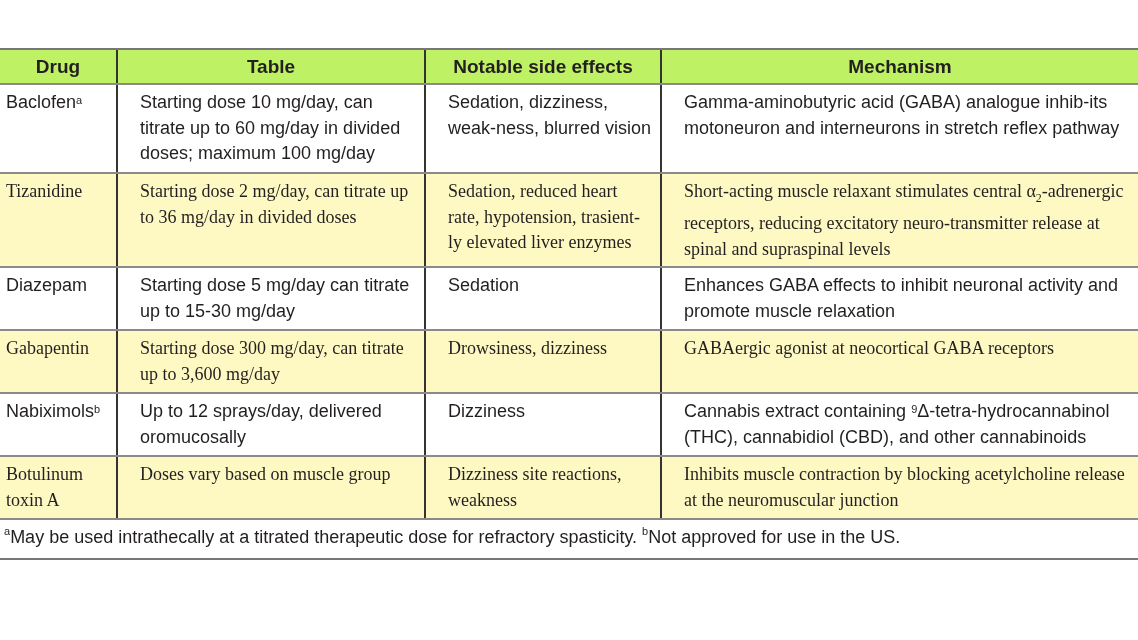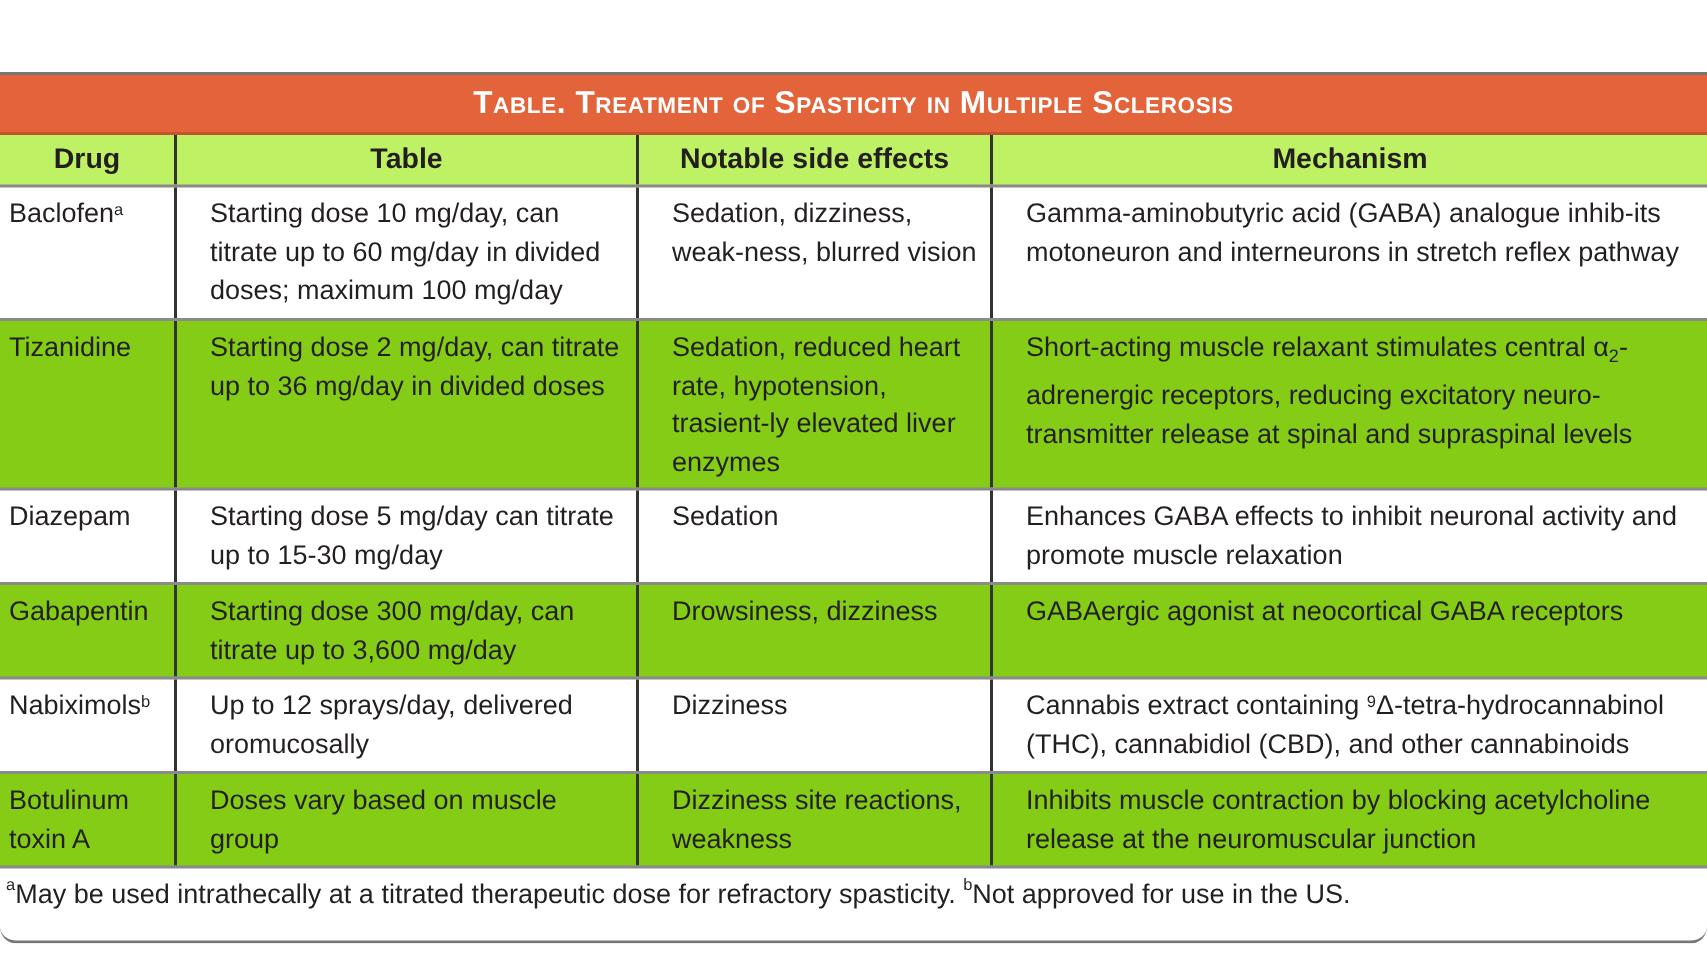--- a/index.html
+++ b/index.html
@@ -12,33 +12,32 @@
                color: #ffffff; font-weight: bold; font-size: 21px; letter-spacing: 0.4px;
                font-variant: small-caps; }
   table { border-collapse: collapse; width: 1138px; table-layout: fixed; }
   col.c1 { width: 117px; } col.c2 { width: 308px; } col.c3 { width: 236px; } col.c4 { width: 477px; }
   th { background: #bef264; height: 33px; font-size: 19px; font-weight: bold; text-align: center;
        border-left: 2px solid #333; border-bottom: 2px solid #8a8a8a; padding: 0; }
   th:first-child { border-left: none; }
   td { font-size: 18px; line-height: 25.5px; vertical-align: top; padding: 5px 8px 4px 22px;
        border-left: 2px solid #333; border-bottom: 2px solid #8a8a8a; }
   td:first-child { border-left: none; padding-left: 6px; }
-  tr.shaded td { background: #84cc16; }
+  tr.shaded td { background: #fef9c3; font-family: Liberation Serif, serif; }
   tr.r1 td { height: 78px; } tr.r2 td { height: 77px; } tr.r3 td { height: 52px; }
   tr.r4 td { height: 52px; } tr.r5 td { height: 52px; } tr.r6 td { height: 52px; }
   sup { font-size: 11px; vertical-align: top; position: relative; top: -2px; }
   sub { font-size: 12px; }
-  .footnote { font-size: 18px; padding: 7px 4px 16px 4px; border-bottom: 2px solid #777; height: 25px; border-radius: 11px; }
+  .footnote { font-size: 18px; padding: 7px 4px 6px 4px; border-bottom: 2px solid #777; height: 25px; }
 </style>
 </head>
 <body>
 
 <div class="top-rule"></div>
 <div class="table-wrap">
-  <div class="title-bar">Table. Treatment of Spasticity in Multiple Sclerosis</div>
   <table>
     <colgroup>
         <col class="c1">
         <col class="c2">
         <col class="c3">
         <col class="c4">
       </colgroup>
     <thead>
       <tr>
         <th>Drug</th>

